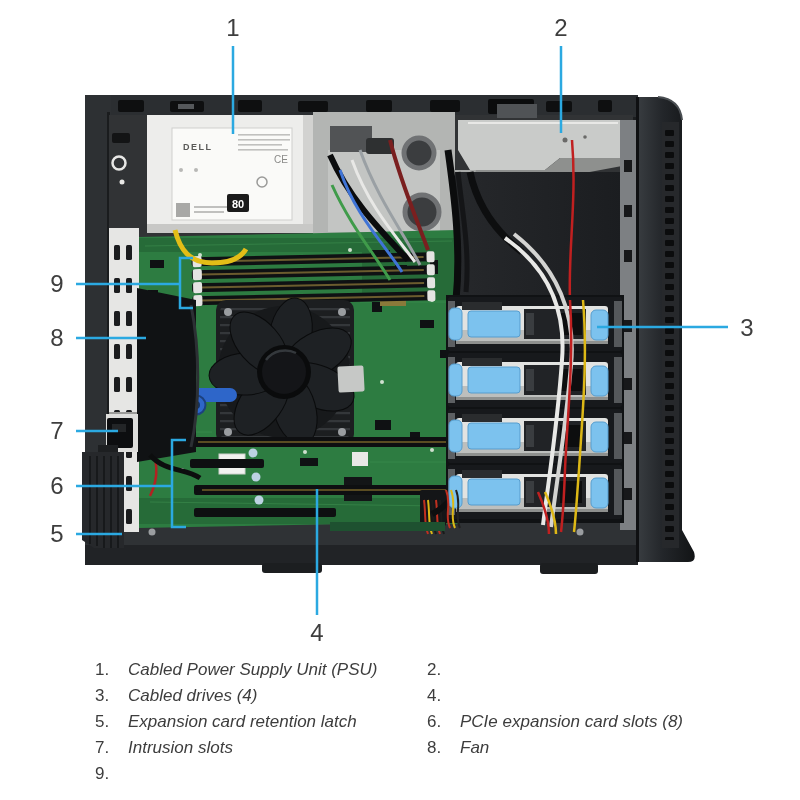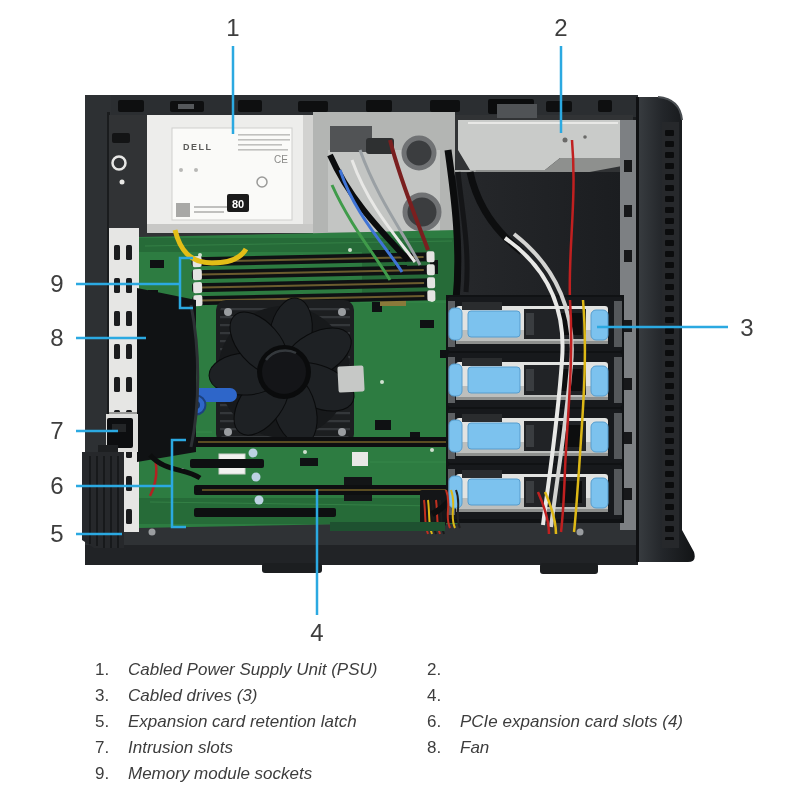--- a/index.html
+++ b/index.html
@@ -382,45 +382,44 @@
 </svg>
 
 <div class="legend">
   <div class="legend-col legend-col-1">
     <div class="legend-row">
       <span class="legend-num">1.</span>
       <span class="legend-label">Cabled Power Supply Unit (PSU)</span>
     </div>
     <div class="legend-row">
       <span class="legend-num">3.</span>
-      <span class="legend-label">Cabled drives (3)</span>
+      <span class="legend-label">Cabled drives (4)</span>
     </div>
     <div class="legend-row">
       <span class="legend-num">5.</span>
       <span class="legend-label">Expansion card retention latch</span>
     </div>
     <div class="legend-row">
       <span class="legend-num">7.</span>
       <span class="legend-label">Intrusion slots</span>
     </div>
     <div class="legend-row">
       <span class="legend-num">9.</span>
-      <span class="legend-label">Memory module sockets</span>
     </div>
   </div>
   <div class="legend-col legend-col-2">
     <div class="legend-row">
       <span class="legend-num">2.</span>
     </div>
     <div class="legend-row">
       <span class="legend-num">4.</span>
     </div>
     <div class="legend-row">
       <span class="legend-num">6.</span>
-      <span class="legend-label">PCIe expansion card slots (4)</span>
+      <span class="legend-label">PCIe expansion card slots (8)</span>
     </div>
     <div class="legend-row">
       <span class="legend-num">8.</span>
       <span class="legend-label">Fan</span>
     </div>
   </div>
 </div>
 
 </div>
 

